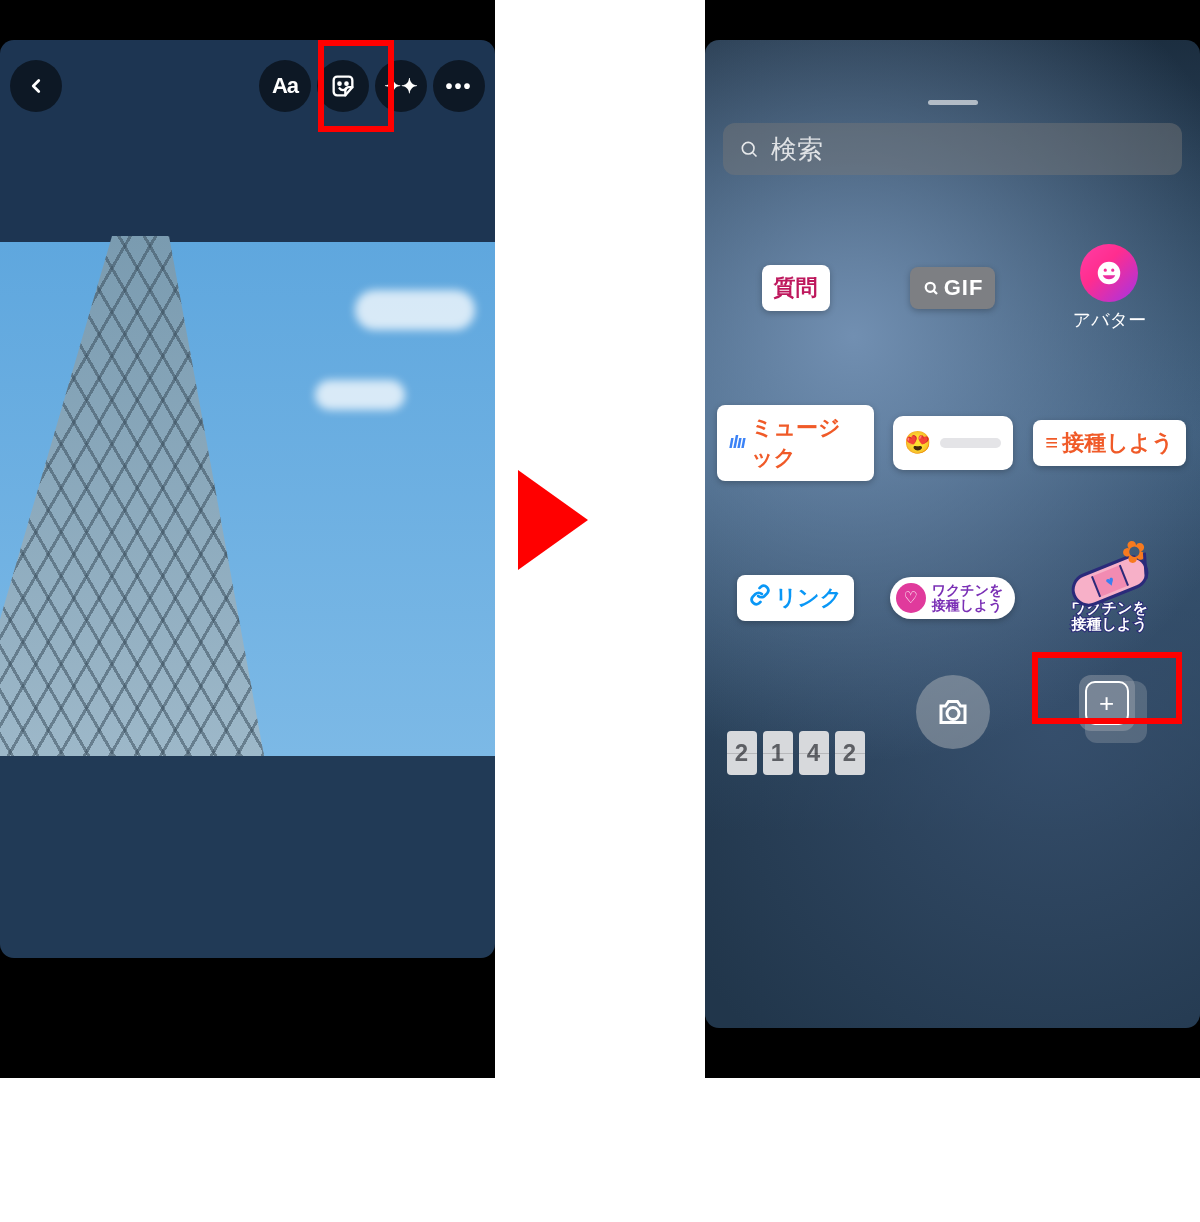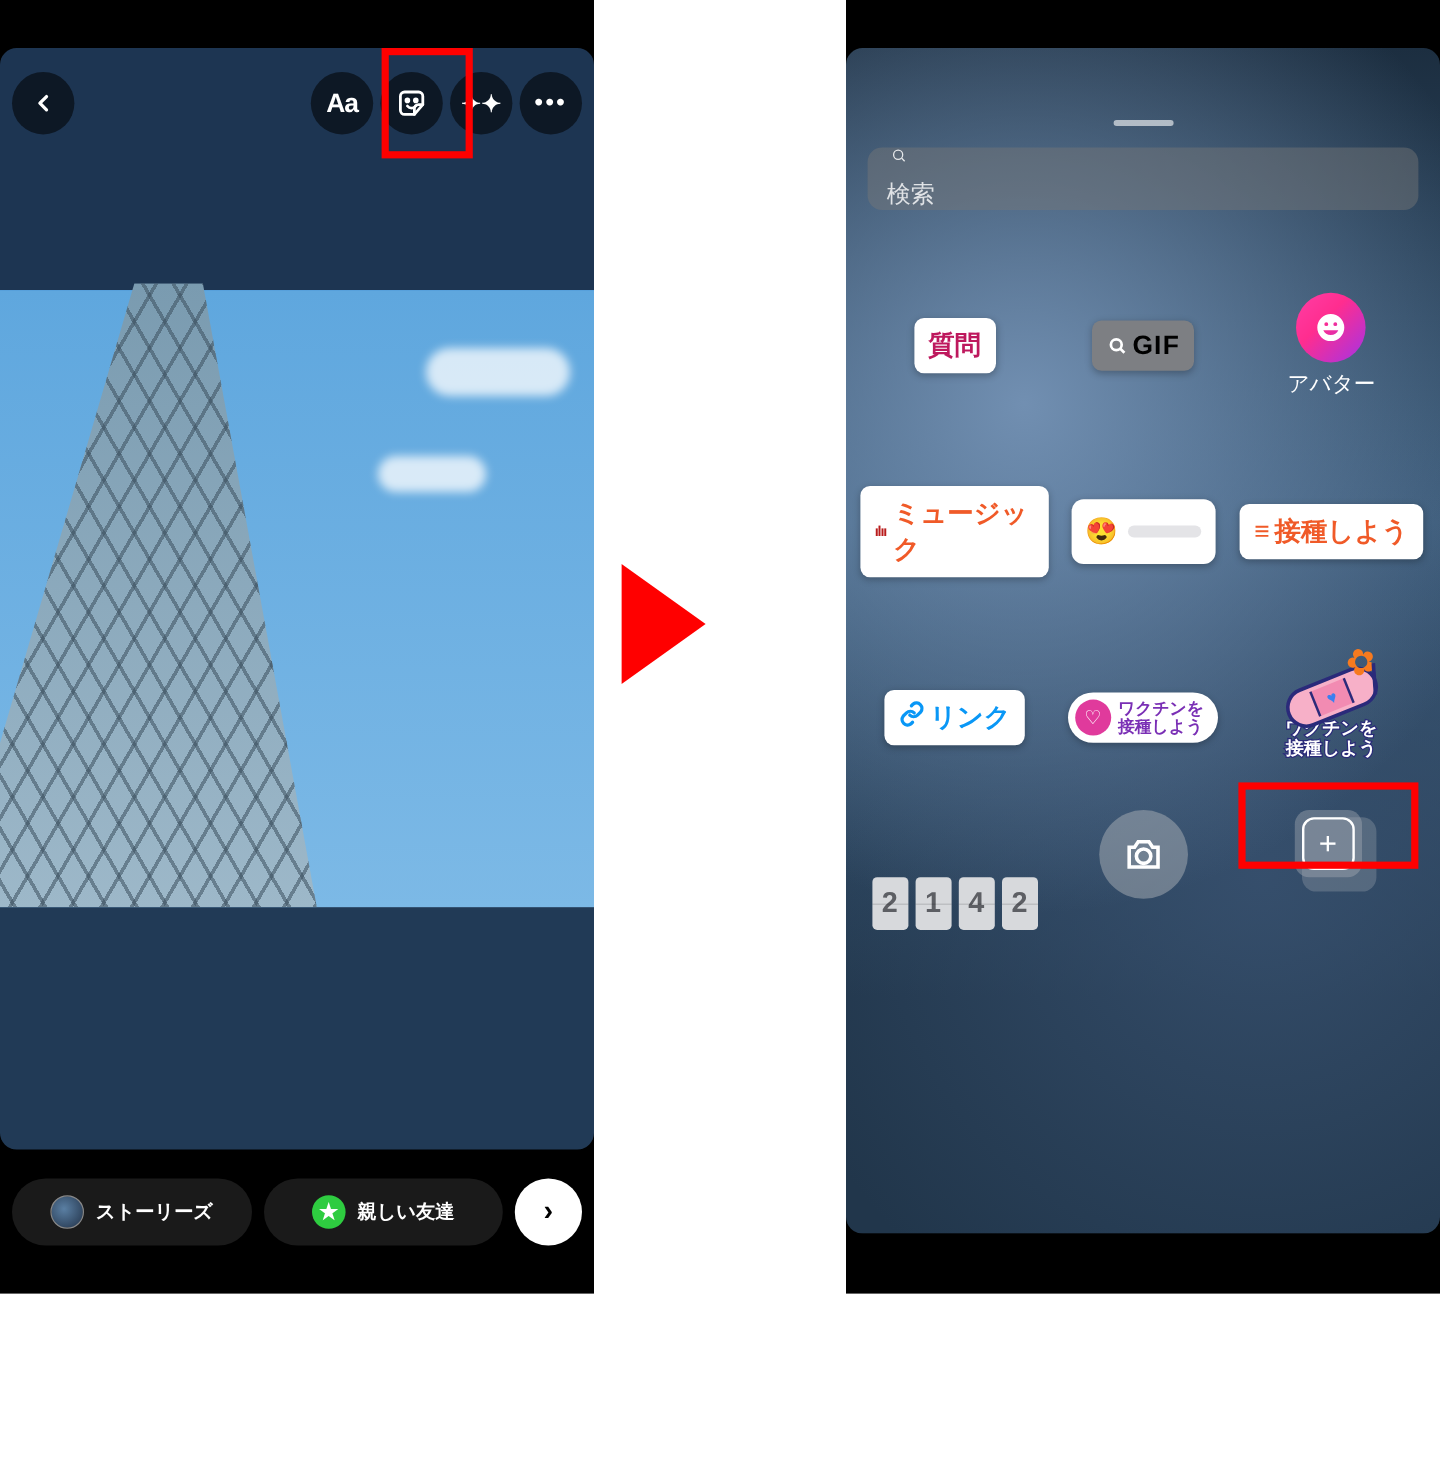--- a/index.html
+++ b/index.html
@@ -176,25 +176,25 @@
     background: rgba(255,255,255,0.6);
     border-radius: 3px;
     margin: 0 auto 18px;
   }
   .search-row {
     margin: 0 18px;
     height: 52px;
     background: rgba(120,120,120,0.45);
     border-radius: 12px;
     display: flex;
+    align-items: center;
     padding: 0 16px;
     gap: 12px;
     color: rgba(255,255,255,0.8);
-    font-size: 20px;
-    flex-direction: column;
+    font-size: 26px;
   }
   .search-row svg { width: 20px; height: 20px; opacity: 0.85; }
 
   .grid {
     position: absolute;
     top: 170px;
     left: 0; right: 0;
     bottom: 0;
     display: grid;
     grid-template-columns: repeat(3, 1fr);
@@ -209,24 +209,24 @@
     border-radius: 8px;
     padding: 8px 12px;
     font-weight: 800;
     font-size: 22px;
     display: flex;
     align-items: center;
     gap: 4px;
     box-shadow: 0 2px 6px rgba(0,0,0,0.25);
   }
   .chip.pink { color: #be185d; }
-  .chip.gray { background: #7d7f83; color: #000000; font-weight: 900; letter-spacing: 1px;}
+  .chip.gray { background: #7d7f83; color: #ffffff; font-weight: 900; letter-spacing: 1px;}
   .chip.orange { color: #f05a28; font-weight: 800; }
   .chip.blue { color: #0997f6; font-weight: 800; }
-  .chip.music .bars { color: #b91c1c; font-size: 12px; margin-right: 2px; letter-spacing: -1px; }
+  .chip.music .bars { color: #3b82f6; font-size: 18px; margin-right: 2px; letter-spacing: -1px; font-style: italic; }
   .chip.music { color: #f05a28; }
   .chip.gif svg { width: 18px; height: 18px; }
 
   .avatar-col { display: flex; flex-direction: column; align-items: center; gap: 6px; }
   .avatar-ic {
     width: 58px; height: 58px; border-radius: 50%;
     background: linear-gradient(135deg, #ff3ea5, #ff2d8f 40%, #a333e6);
     display: flex; align-items: center; justify-content: center;
   }
   .avatar-ic svg { width: 30px; height: 30px; fill: #fff; }
@@ -393,33 +393,20 @@
           <span>✦✦</span>
         </div>
         <div class="circle-btn more-btn">
           <span>•••</span>
         </div>
       </div>
     </div>
 
     <div class="red-box red-box-sticker"></div>
 
-    <div class="bottom-bar">
-      <div class="pill">
-        <span class="icon-circ ic-story"></span>
-        <span>ストーリーズ</span>
-      </div>
-      <div class="pill">
-        <span class="icon-circ ic-star">★</span>
-        <span>親しい友達</span>
-      </div>
-      <div class="send-btn">
-        <span>›</span>
-      </div>
-    </div>
   </div>
 
   <div class="arrow-between"></div>
 
   <div class="phone phone-right">
     <div class="blur-bg">
 
       <div class="sheet">
         <div class="grabber"></div>
         <div class="search-row">

